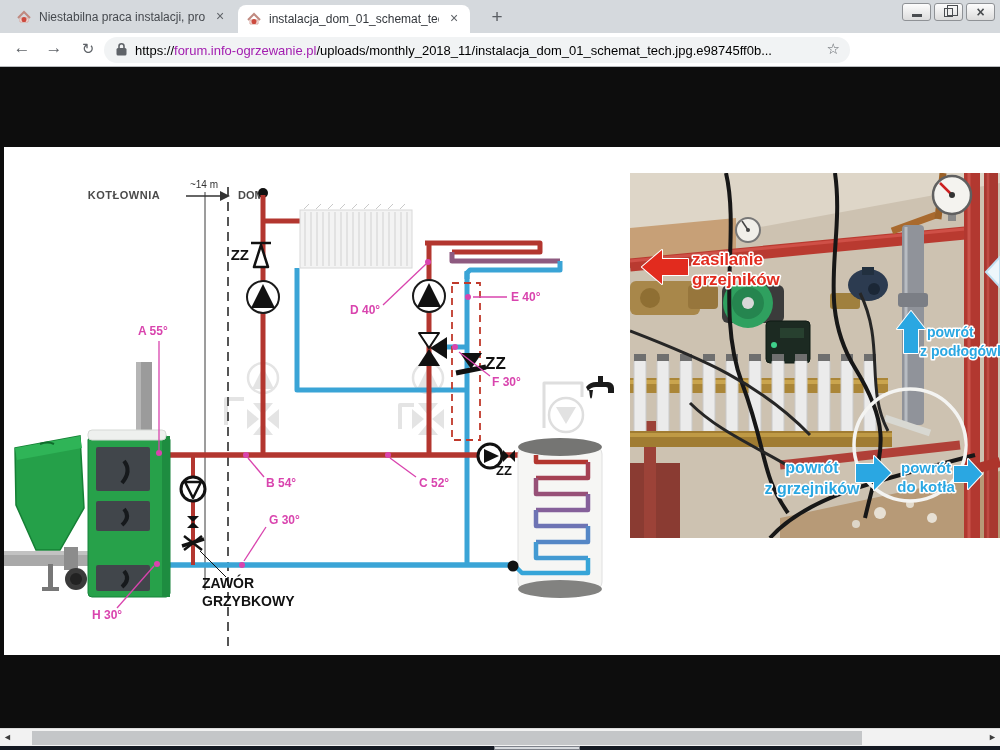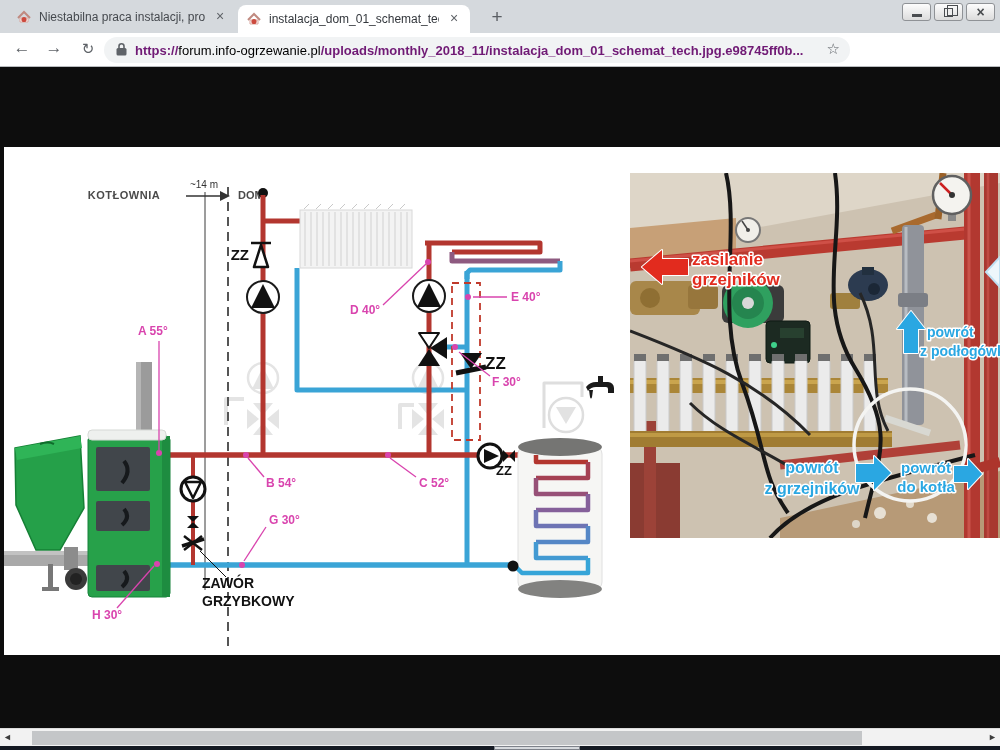--- a/index.html
+++ b/index.html
@@ -32,21 +32,21 @@
 
   
   .toolbar { position:absolute; left:0; top:33px; width:1000px; height:34px; background:#fff;
              border-bottom:1px solid #b9bcbf; }
   .navicon { position:absolute; top:5px; font-size:17px; color:#5f6368; width:24px; text-align:center; }
   .nav-back { left:10px; } .nav-fwd { left:42px; } .nav-reload { left:76px; font-size:15px; top:7px;}
   .omnibox { position:absolute; left:104px; top:4px; width:746px; height:26px; border-radius:13px;
              background:#f1f3f4; display:flex; align-items:center; padding:0 12px; }
   .lock-icon { flex:none; margin-right:8px; margin-top:2px; }
   .url { font-size:13px; white-space:nowrap; overflow:hidden; }
-  .u-gray { color:#701a75;font-weight:bold; } .u-dark { color:#000000;margin-top:14px; }
+  .u-gray { color:#000000; } .u-dark { color:#a21caf;margin-top:14px; }
   .star { position:absolute; right:10px; top:3px; font-size:15px; color:#5f6368; }
   .ext { position:absolute; top:41px; } .ext-pdf { left:868px; } .ext-red { left:902px; }
   .tsep { position:absolute; left:937px; top:41px; width:1px; height:19px; background:#d4d7da; }
   .avatar { position:absolute; left:946px; top:40px; }
   .menu-dots { position:absolute; left:982px; top:41px; font-size:16px; color:#5f6368; font-weight:bold; }
 
   
   .content { position:absolute; left:0; top:68px; width:1000px; height:660px; background:#0d0d0d; }
   .imgsvg { position:absolute; left:4px; top:79px; }
 

